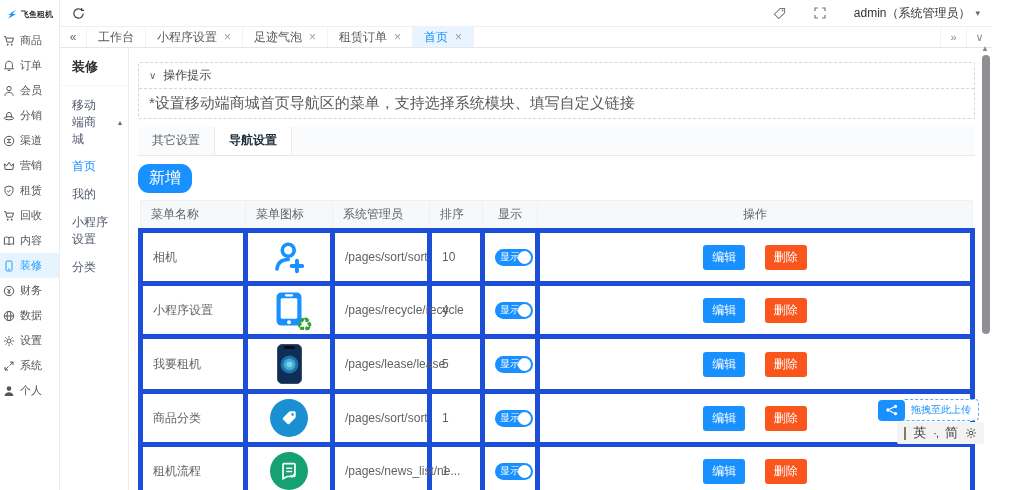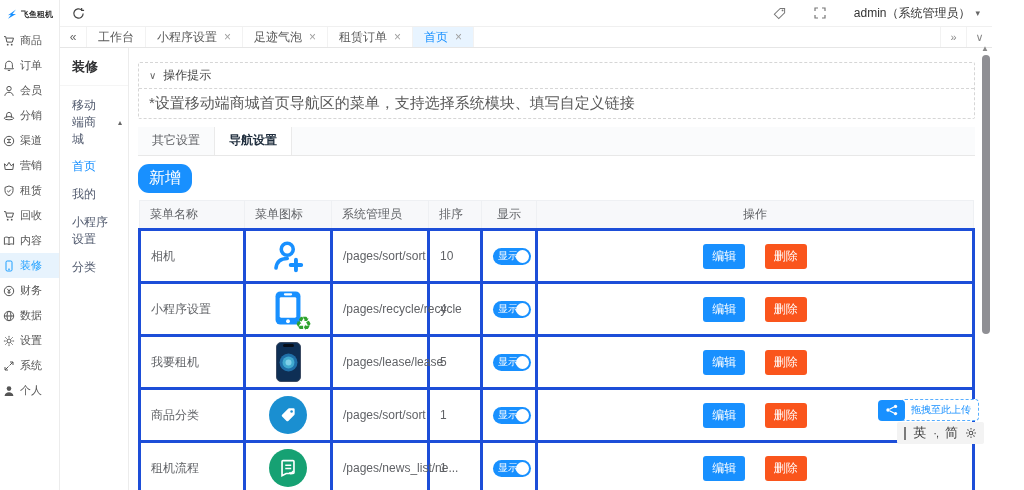--- a/index.html
+++ b/index.html
@@ -62,21 +62,21 @@
   .ctab { padding:5px 14px 6px; font-size:12px; color:#606266; border-right:1px solid #eaeaea; cursor:pointer; }
   .ctab.active { background:#fff; color:#1f2d3d; font-weight:bold; }
 
   .add-btn { display:inline-block; margin:8px 0 7px; background:#1890ff; color:#fff; font-size:16px;
              border:none; border-radius:11px; padding:4px 11px; cursor:pointer; font-family:inherit; }
 
   table { width:100%; border-collapse:collapse; table-layout:fixed; }
   th { background:#f7f8fa; font-weight:normal; text-align:left; color:#606266; font-size:12px;
        padding:5px 10px; border:1px solid #eef0f3; height:21px;font-family:Liberation Serif, serif; }
   th.tc { text-align:center; }
-  td { border:3px solid #1d4ed8; font-size:12px; color:#606266; padding:4px 10px; height:53px; background:#fff; }
+  td { border:5px solid #1d4ed8; font-size:12px; color:#606266; padding:4px 10px; height:53px; background:#fff; }
   td.tc { text-align:center; }
 
   .toggle { display:inline-flex; align-items:center; width:38px; height:17px; border-radius:9px;
             background:#1890ff; position:relative; cursor:pointer; vertical-align:middle; }
   .tg-label { color:#fff; font-size:10px; margin-left:5px; }
   .tg-knob { position:absolute; right:2px; top:2px; width:13px; height:13px; border-radius:50%; background:#fff; }
 
   .btn { border:none; border-radius:3px; color:#fff; font-size:12px; padding:4px 9px; margin:0 8px;
          cursor:pointer; font-family:inherit; }
   .btn.edit { background:#1890ff; }

